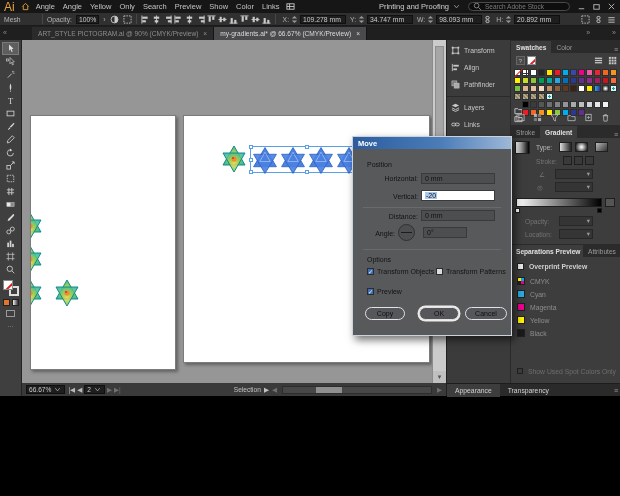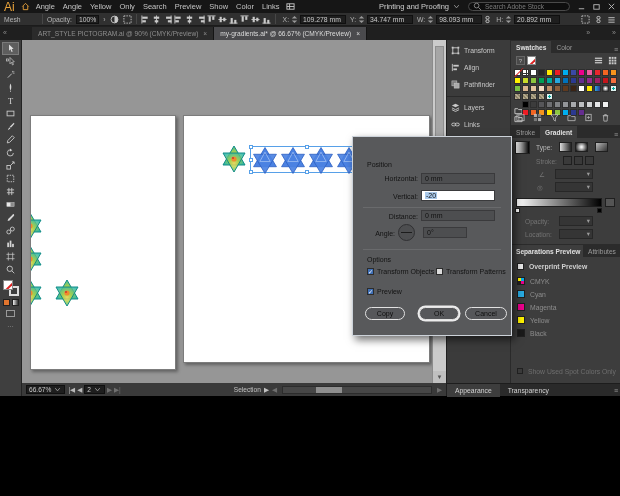--- a/index.html
+++ b/index.html
@@ -900,20 +900,21 @@
       </div>
 
       <div class="bottomtabs">
         <div class="btab active">Appearance</div>
         <div class="btab">Transparency</div>
         <span class="pmenu">≡</span>
       </div>
     </div>
 
     <div class="dialog">
+      <div class="dlg-title">Move</div>
       <span class="dlg-label" style="left:14px;top:24px">Position</span>
       <span class="dlg-label" style="left:8px;top:38px;width:57px">Horizontal:</span>
       <div class="dlg-field" style="left:68px;top:36px;width:74px">
           <span>0 mm</span>
         </div>
       <span class="dlg-label" style="left:8px;top:56px;width:57px">Vertical:</span>
       <div class="dlg-field white" style="left:68px;top:53px;width:74px">
           <span class="hl">-20</span>
         </div>
       <div class="dlg-sep" style="top:70px"></div>

